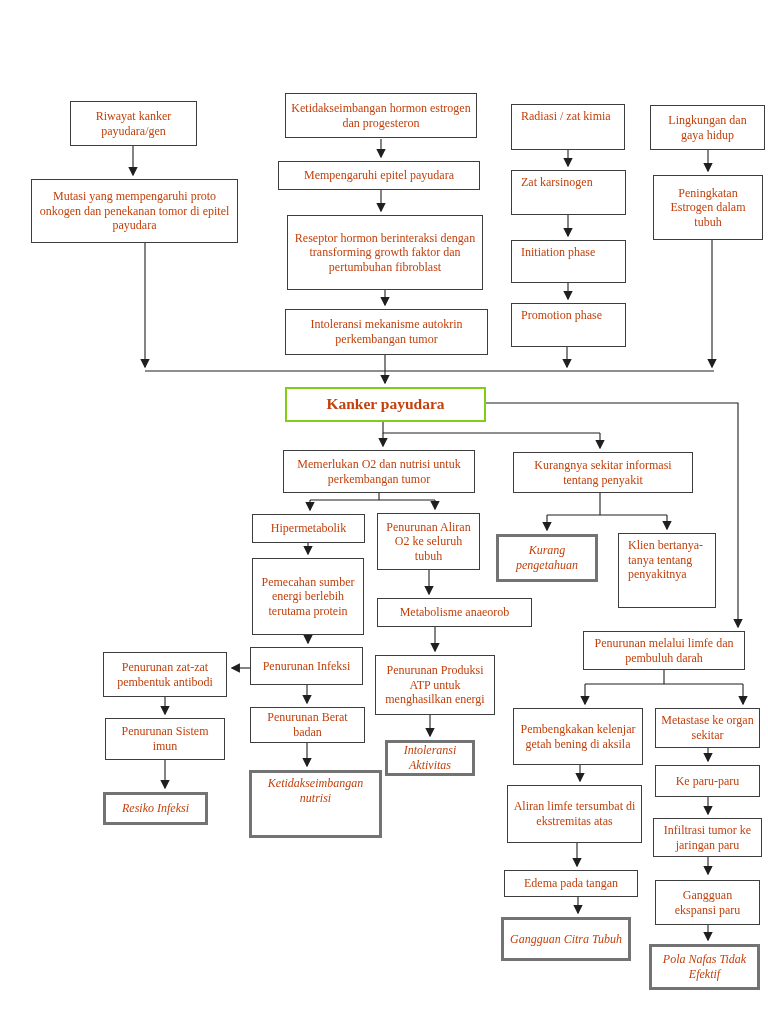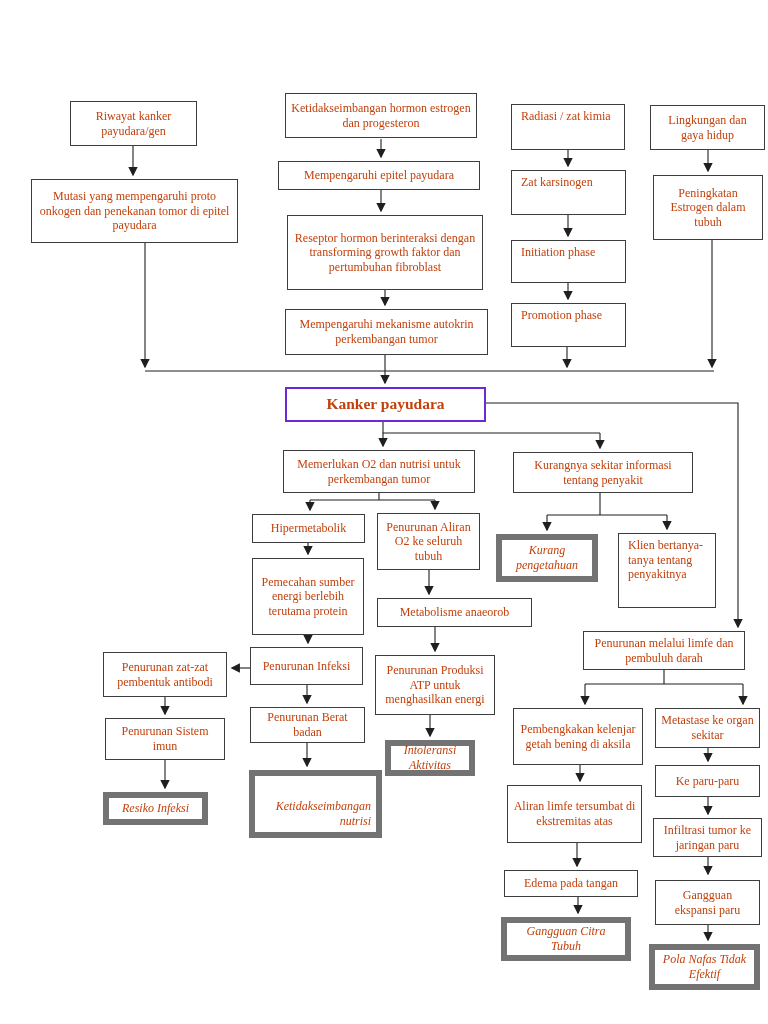--- a/index.html
+++ b/index.html
@@ -26,29 +26,28 @@
     padding:2px 5px;
   }
   .node.tl{
     align-items:flex-start;
     justify-content:flex-start;
     text-align:left;
     padding:4px 4px 16px 9px;
   }
   .node.vt{
     align-items:flex-start;
-    padding-top:23px;
-    text-align:right;
+    padding-top:3px;
   }
   .node.diag{
-    border:6px solid #737373;
+    border:3px solid #737373;
     font-style:italic;
   }
   .node.title{
-    border:2px solid #6d28d9;
+    border:2px solid #84cc16;
     font-weight:bold;
     font-size:15.5px;
   }
   .cline{stroke:#1f1f1f;stroke-width:1.1;fill:none;}
 </style>
 </head>
 <body>
 
 <div id="page">
 
@@ -114,21 +113,21 @@
     <line class="cline" x1="708" y1="857" x2="708" y2="874" marker-end="url(#ah)"></line>
     <line class="cline" x1="708" y1="925" x2="708" y2="940" marker-end="url(#ah)"></line>
   </svg>
 
   <div class="node" style="left:70px;top:101px;width:127px;height:45px">Riwayat kanker payudara/gen</div>
   <div class="node" style="left:31px;top:179px;width:207px;height:64px">Mutasi yang mempengaruhi proto onkogen dan penekanan tomor di epitel payudara</div>
 
   <div class="node" style="left:285px;top:93px;width:192px;height:45px">Ketidakseimbangan hormon estrogen dan progesteron</div>
   <div class="node" style="left:278px;top:161px;width:202px;height:29px">Mempengaruhi epitel payudara</div>
   <div class="node" style="left:287px;top:215px;width:196px;height:75px">Reseptor hormon berinteraksi dengan transforming growth faktor dan pertumbuhan fibroblast</div>
-  <div class="node" style="left:285px;top:309px;width:203px;height:46px">Mempengaruhi mekanisme autokrin perkembangan tumor</div>
+  <div class="node" style="left:285px;top:309px;width:203px;height:46px">Intoleransi mekanisme autokrin perkembangan tumor</div>
 
   <div class="node tl" style="left:511px;top:104px;width:114px;height:46px">Radiasi / zat kimia</div>
   <div class="node tl" style="left:511px;top:170px;width:115px;height:45px">Zat karsinogen</div>
   <div class="node tl" style="left:511px;top:240px;width:115px;height:43px">Initiation phase</div>
   <div class="node tl" style="left:511px;top:303px;width:115px;height:44px">Promotion phase</div>
 
   <div class="node" style="left:650px;top:105px;width:115px;height:45px">Lingkungan dan gaya hidup</div>
   <div class="node" style="left:653px;top:175px;width:110px;height:65px">Peningkatan Estrogen dalam tubuh</div>
 
   <div class="node title" style="left:285px;top:387px;width:201px;height:35px">Kanker payudara</div>

